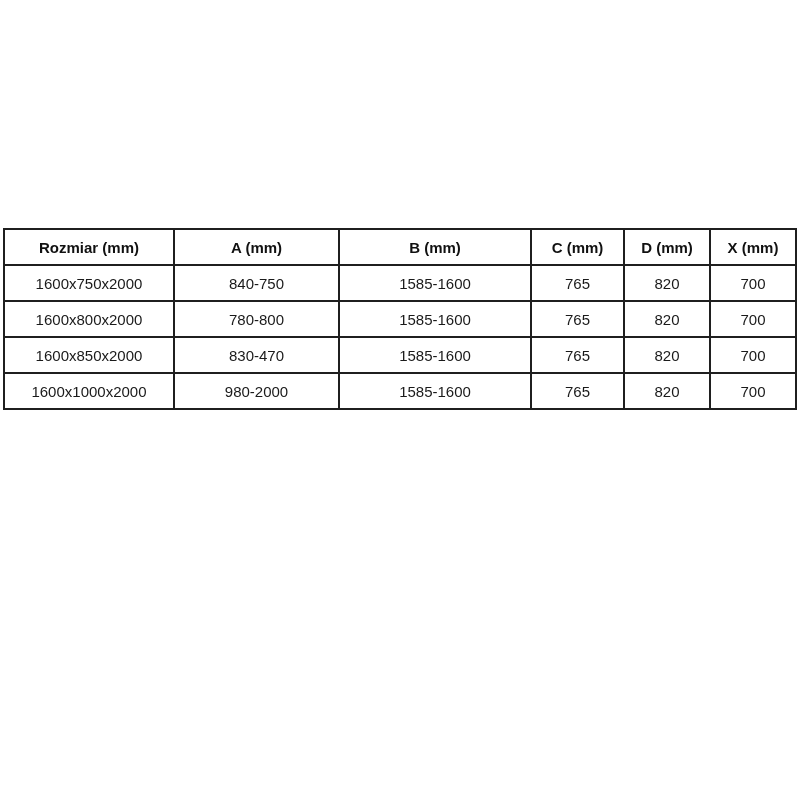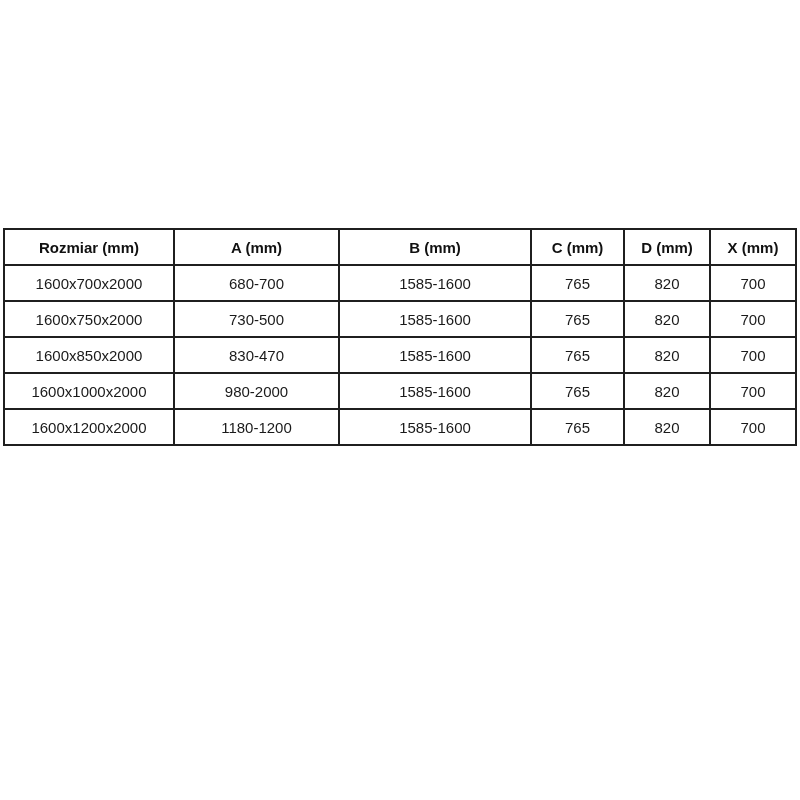--- a/index.html
+++ b/index.html
@@ -66,30 +66,30 @@
         <th>Rozmiar (mm)</th>
         <th>A (mm)</th>
         <th>B (mm)</th>
         <th>C (mm)</th>
         <th>D (mm)</th>
         <th>X (mm)</th>
       </tr>
     </thead>
     <tbody>
         <tr>
-          <td>1600x700x2000</td>
-          <td>680-700</td>
+          <td>1600x750x2000</td>
+          <td>840-750</td>
           <td>1585-1600</td>
           <td>765</td>
           <td>820</td>
           <td>700</td>
         </tr>
         <tr>
-          <td>1600x750x2000</td>
-          <td>730-500</td>
+          <td>1600x800x2000</td>
+          <td>780-800</td>
           <td>1585-1600</td>
           <td>765</td>
           <td>820</td>
           <td>700</td>
         </tr>
         <tr>
           <td>1600x850x2000</td>
           <td>830-470</td>
           <td>1585-1600</td>
           <td>765</td>
@@ -97,23 +97,15 @@
           <td>700</td>
         </tr>
         <tr>
           <td>1600x1000x2000</td>
           <td>980-2000</td>
           <td>1585-1600</td>
           <td>765</td>
           <td>820</td>
           <td>700</td>
         </tr>
-        <tr>
-          <td>1600x1200x2000</td>
-          <td>1180-1200</td>
-          <td>1585-1600</td>
-          <td>765</td>
-          <td>820</td>
-          <td>700</td>
-        </tr>
       </tbody>
   </table>
 </div>
 
 </body></html>

